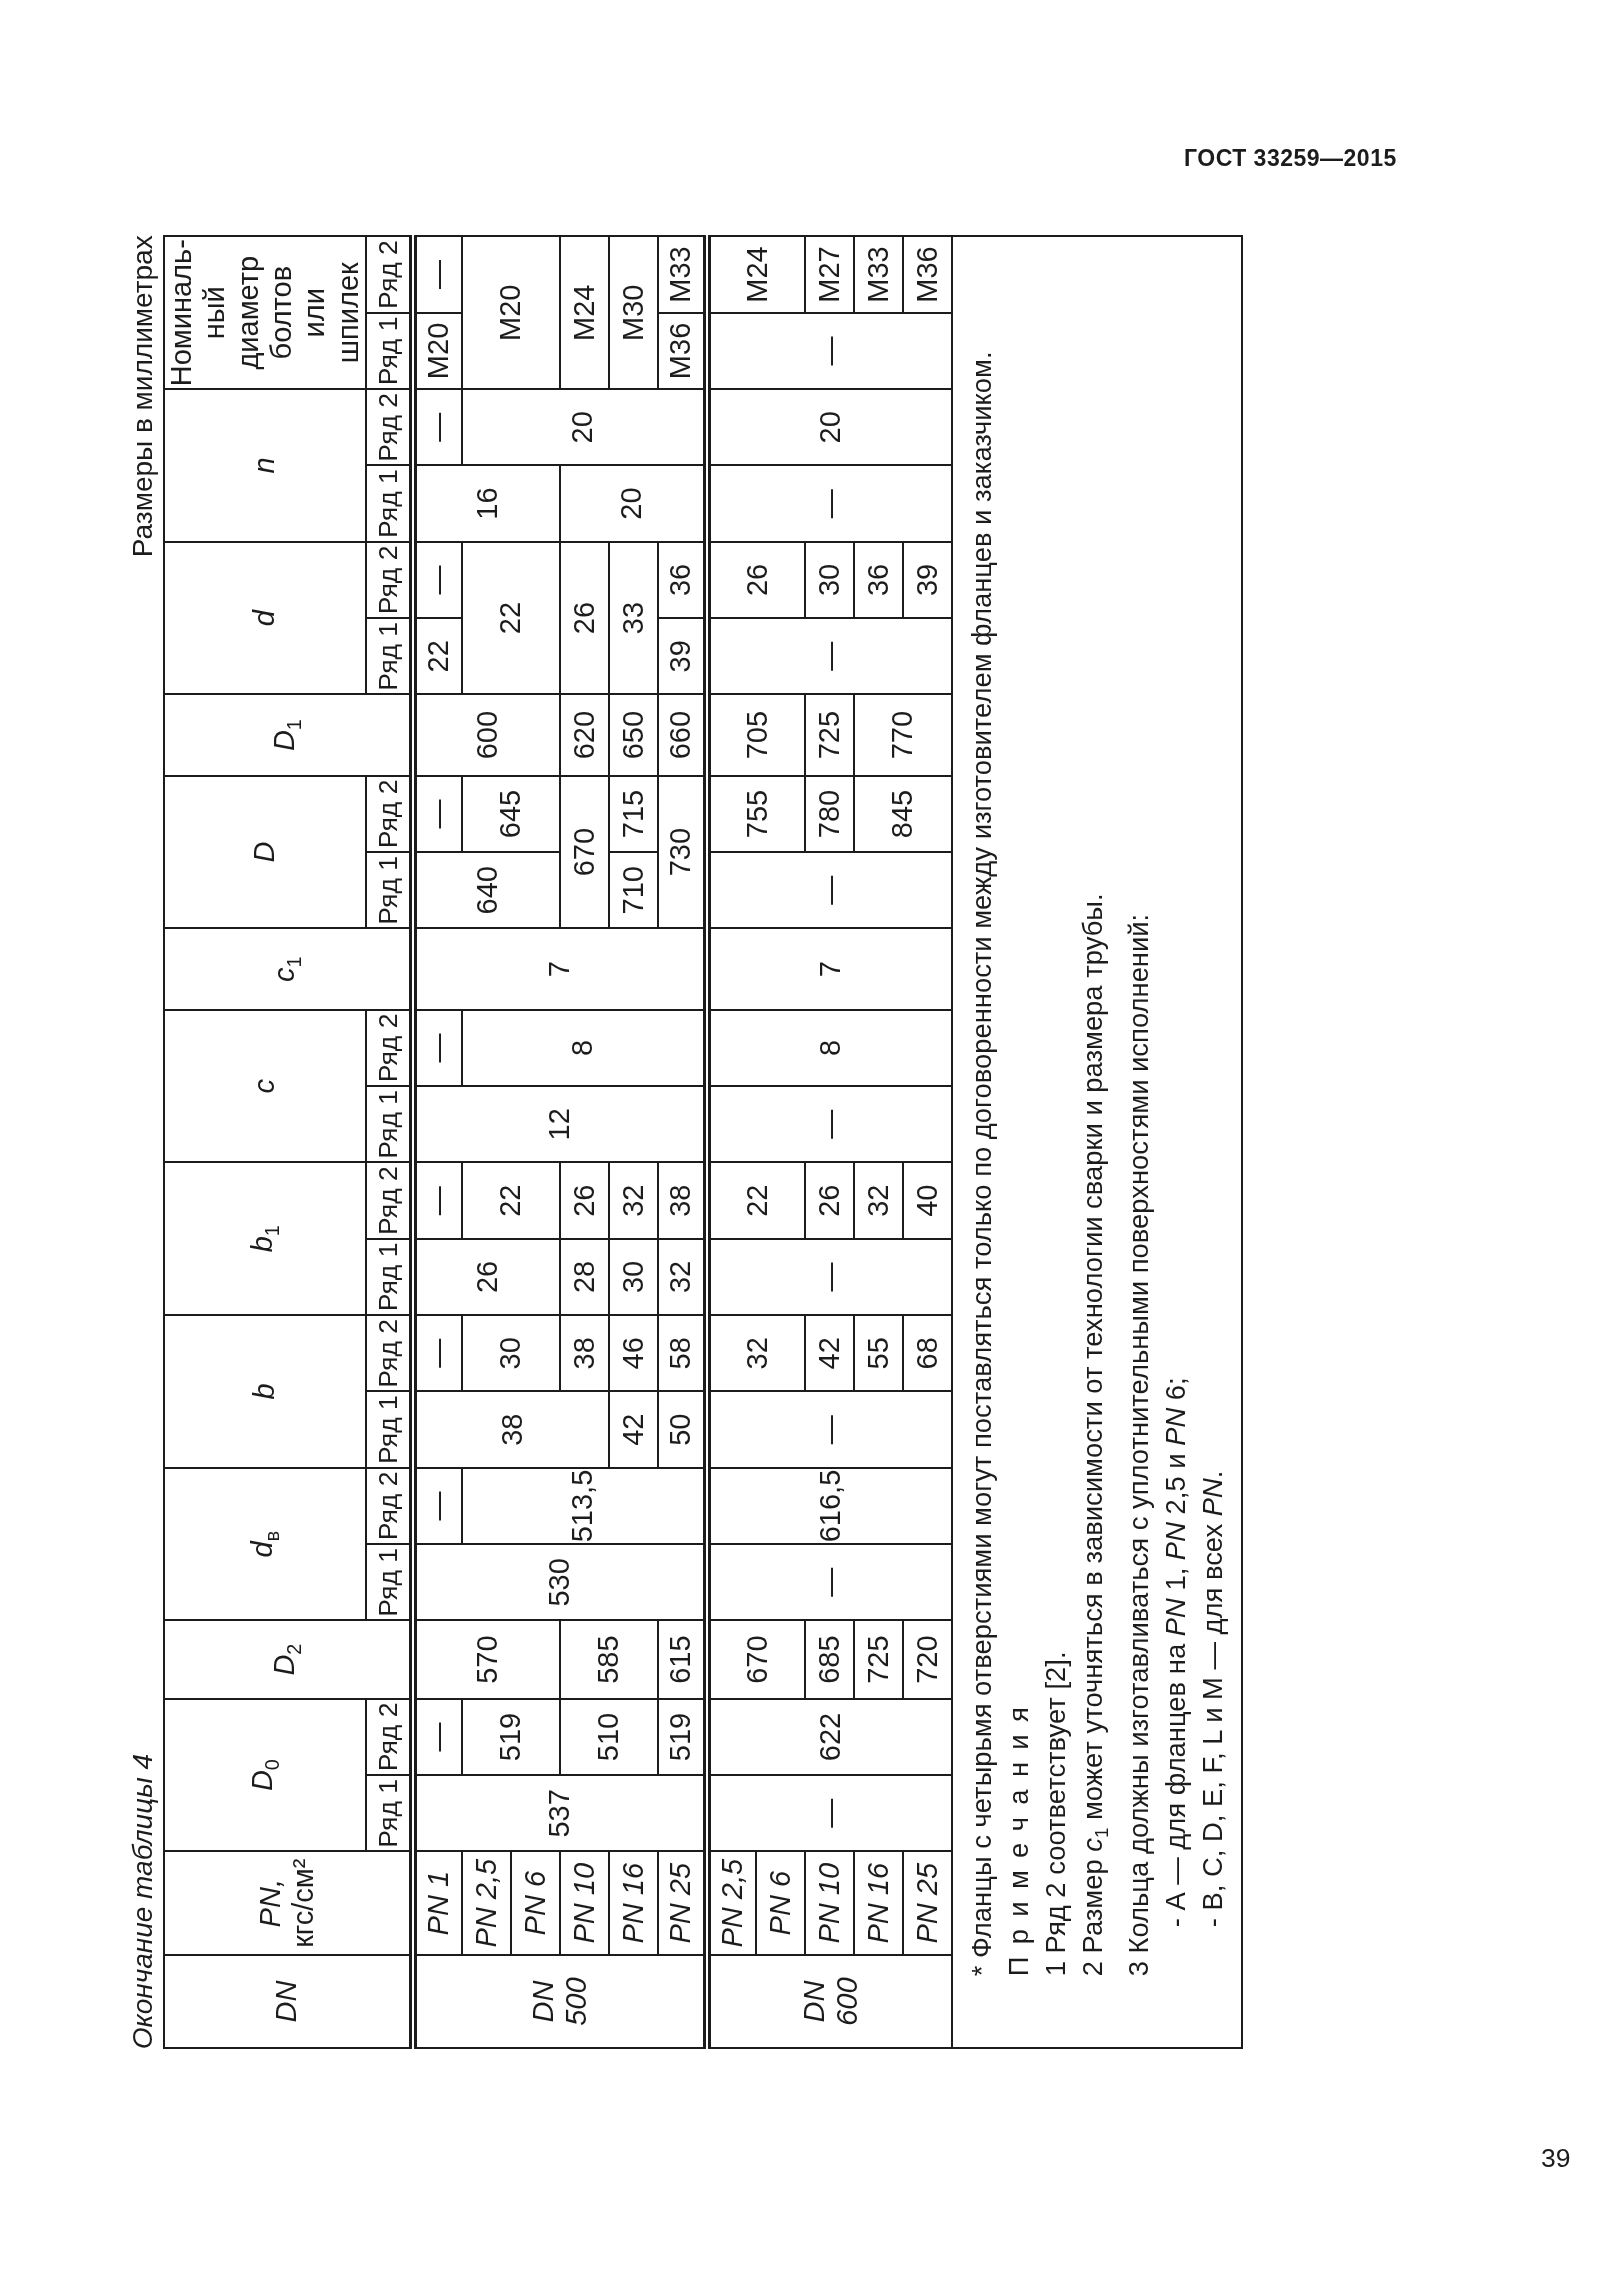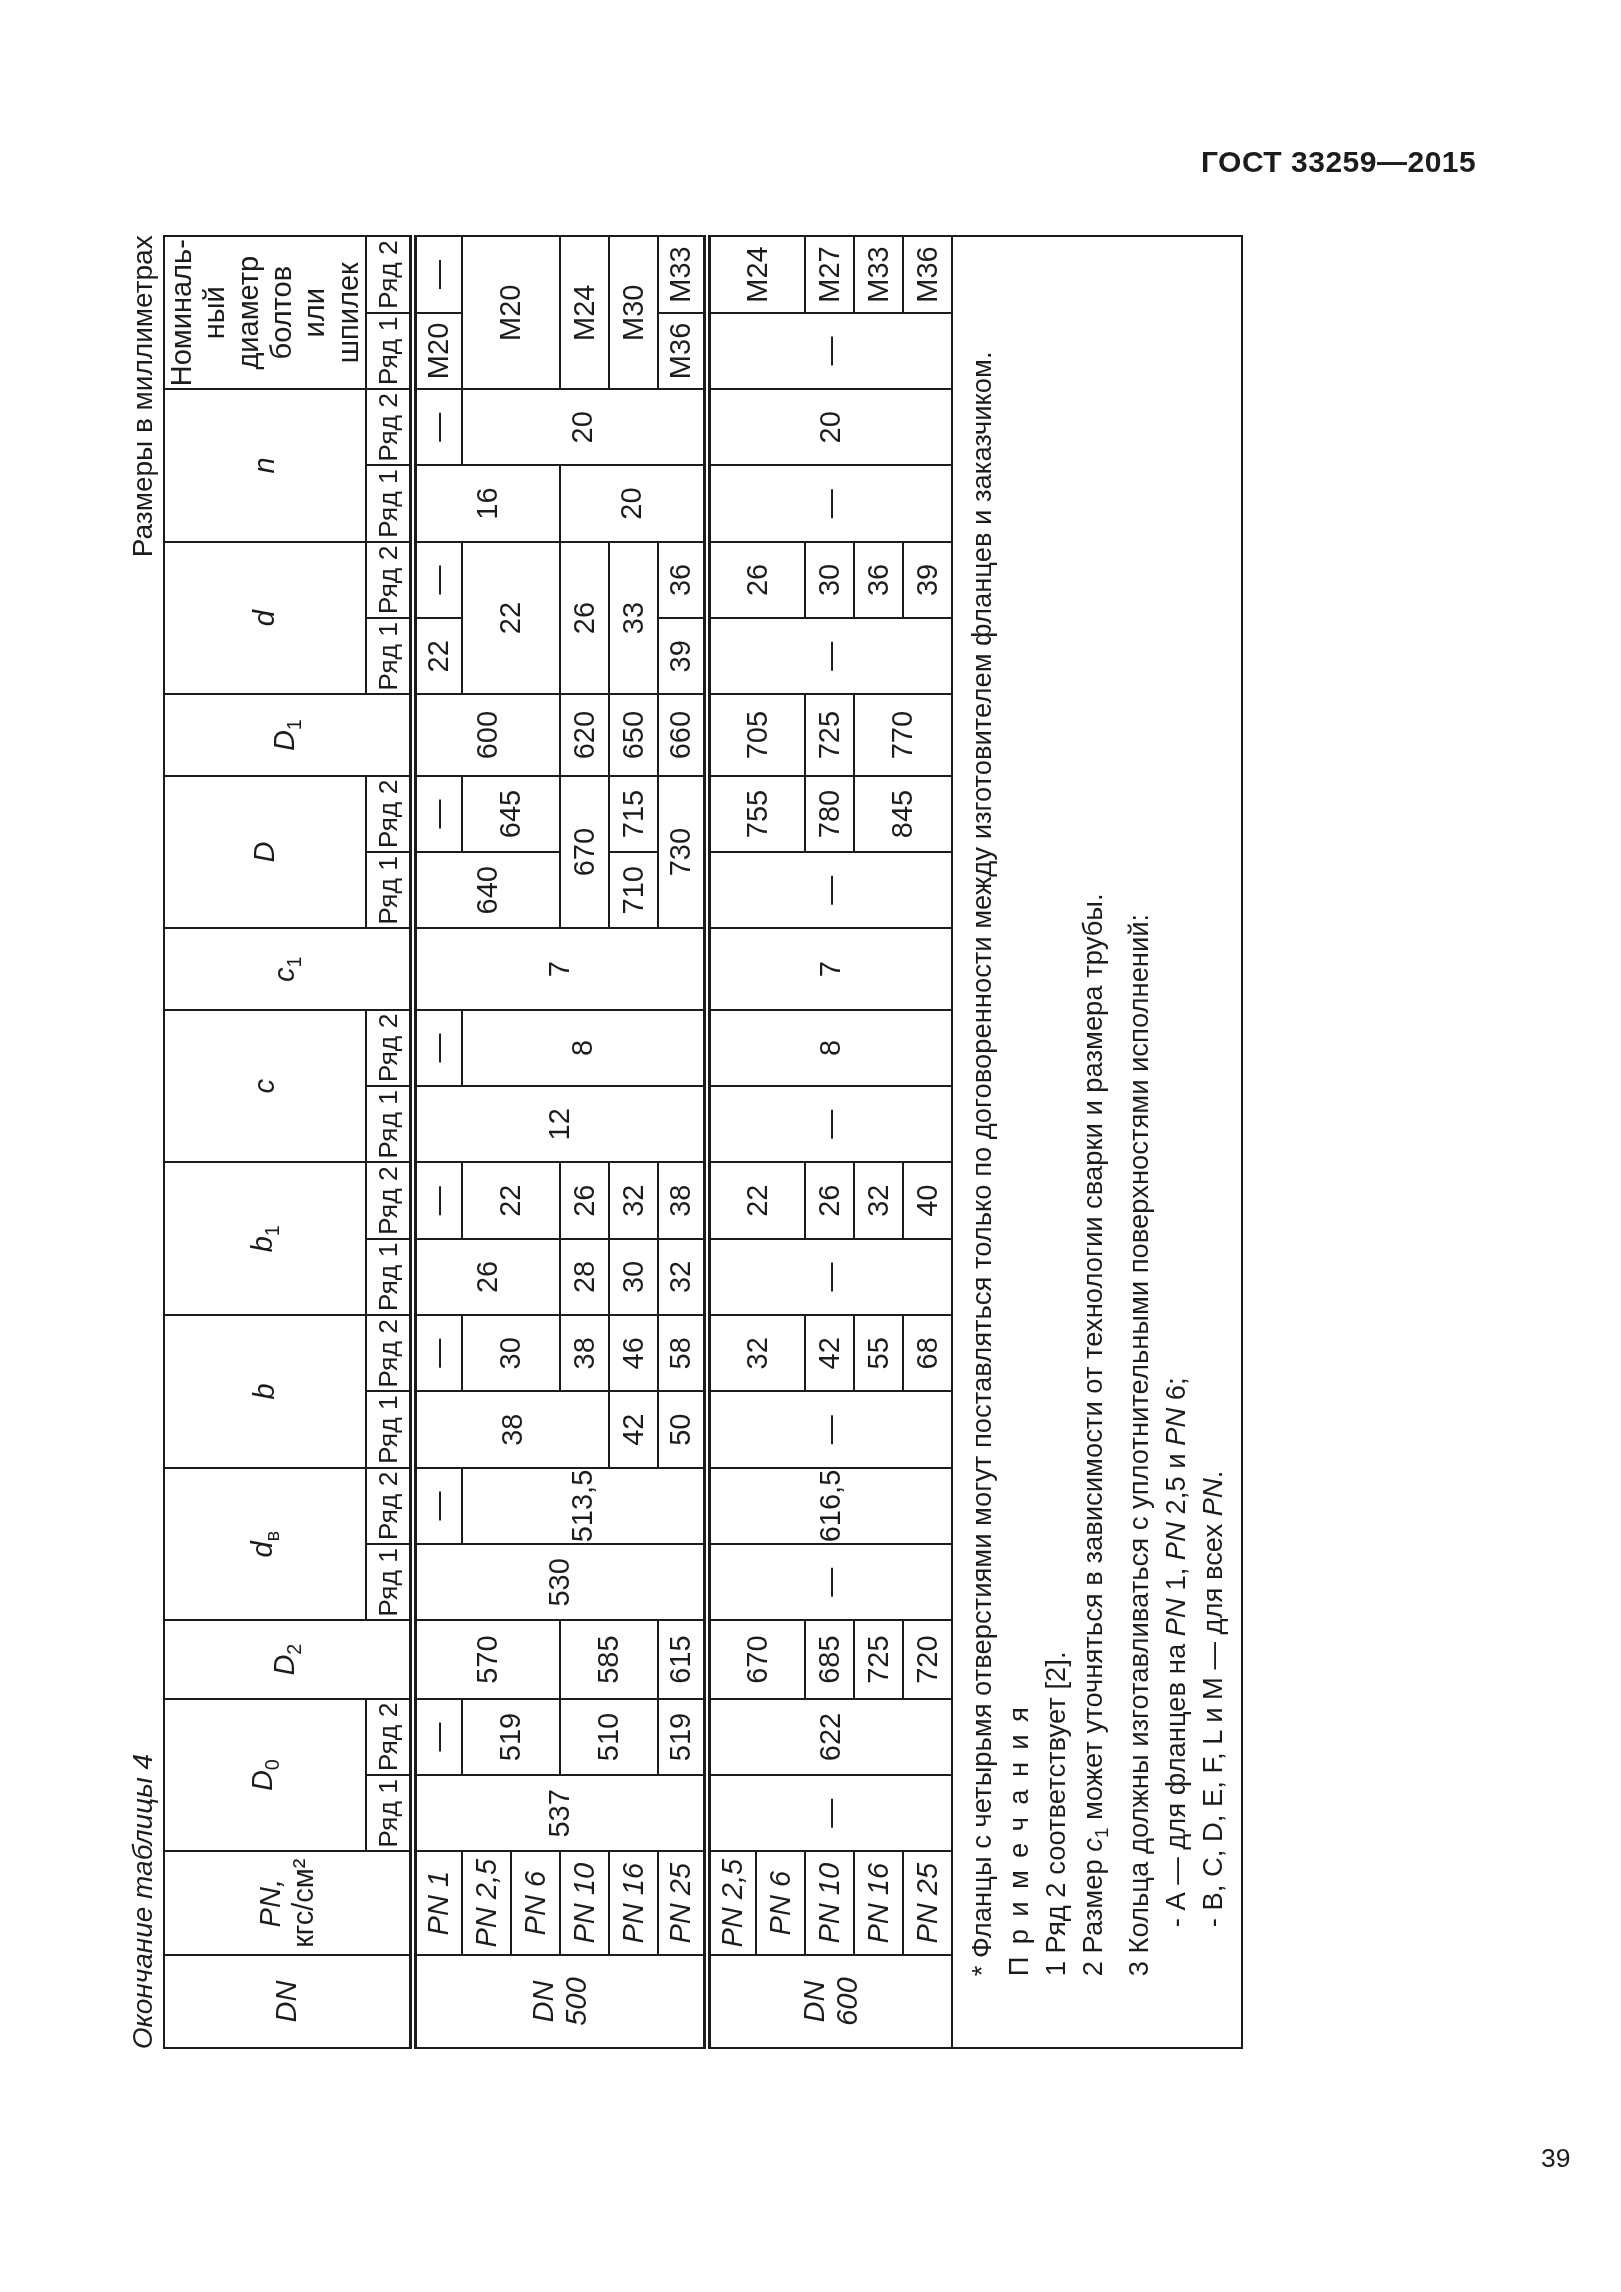--- a/index.html
+++ b/index.html
@@ -3,21 +3,21 @@
 <meta charset="utf-8">
 <style>
   html,body{margin:0;padding:0;}
   body{
     width:1621px;height:2293px;position:relative;overflow:hidden;
     background:#ffffff;color:#1c1c1c;
     font-family:"Liberation Sans", sans-serif;
   }
   .doc-header{
     position:absolute;left:1184px;top:145px;
-    font-size:30px;font-weight:bold;letter-spacing:0.5px;margin-left:17px;
+    font-size:23px;font-weight:bold;letter-spacing:0.5px;
   }
   .page-number{
     position:absolute;left:1541px;top:2143px;font-size:26.5px;
   }
   
   .rot-wrap{
     position:absolute;left:118px;top:2063px;width:1882px;height:1098px;
     transform:rotate(-90deg);transform-origin:0 0;
   }
   .cap-row{

